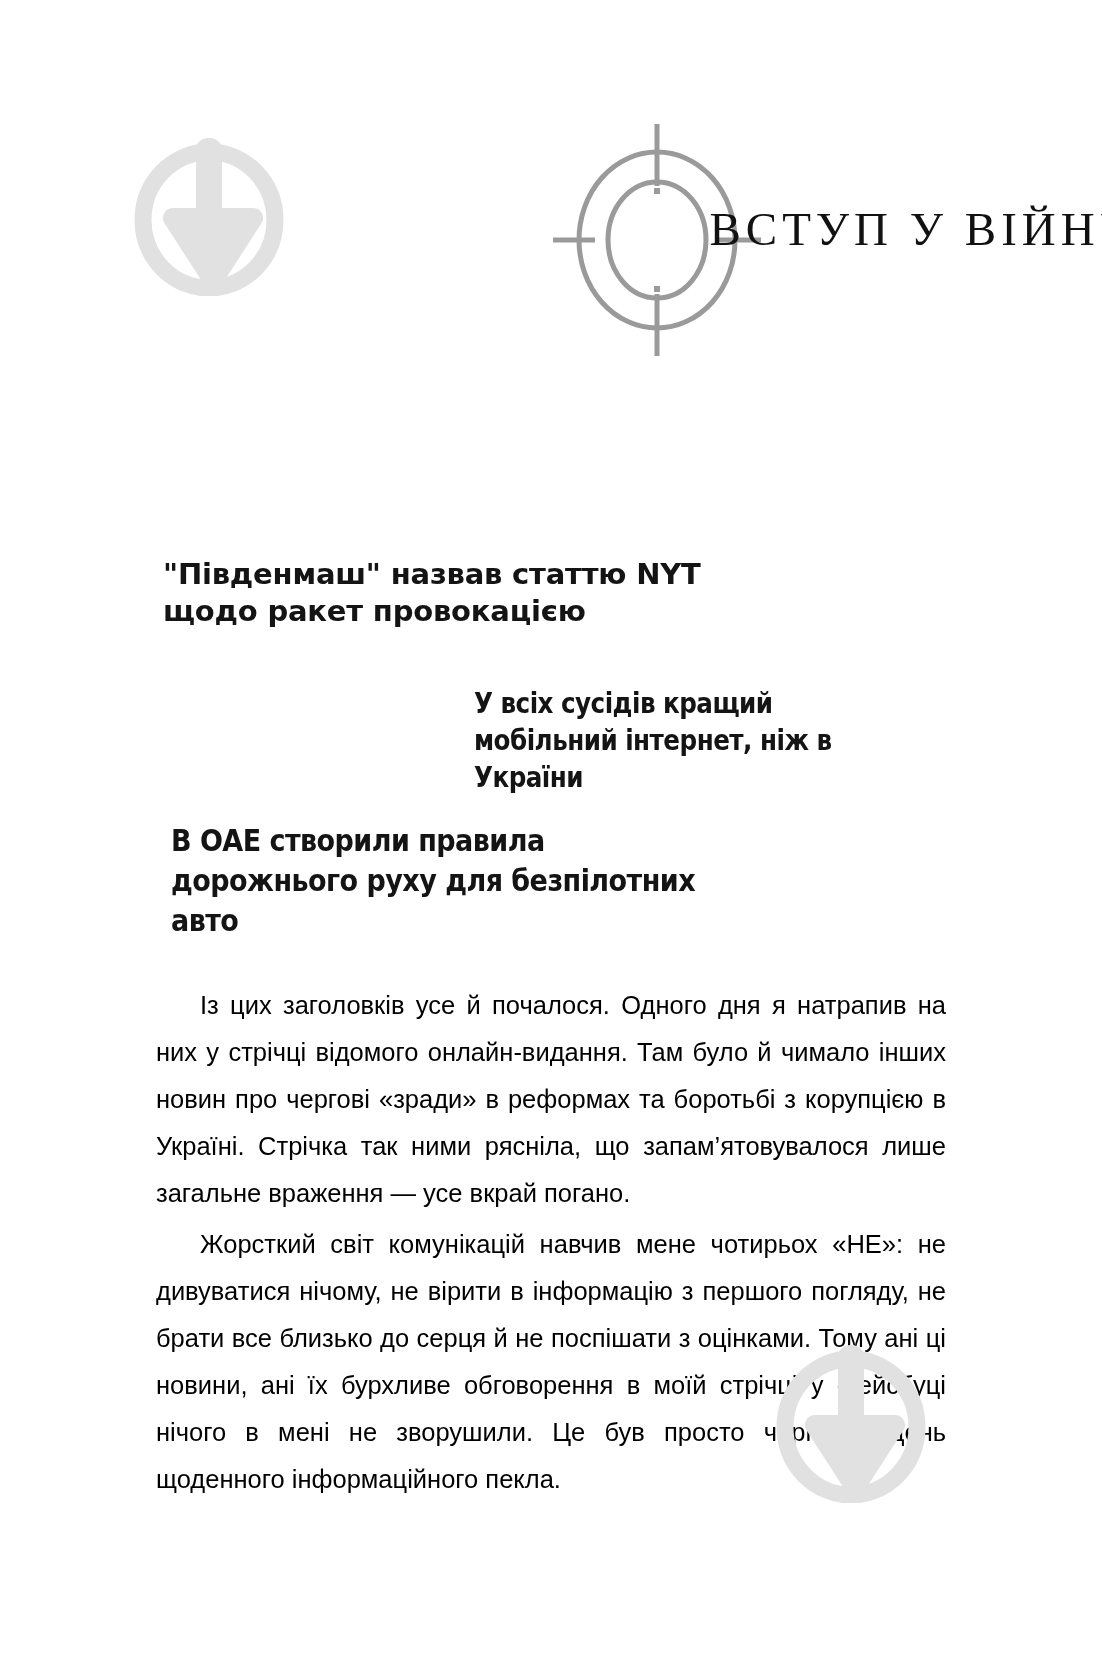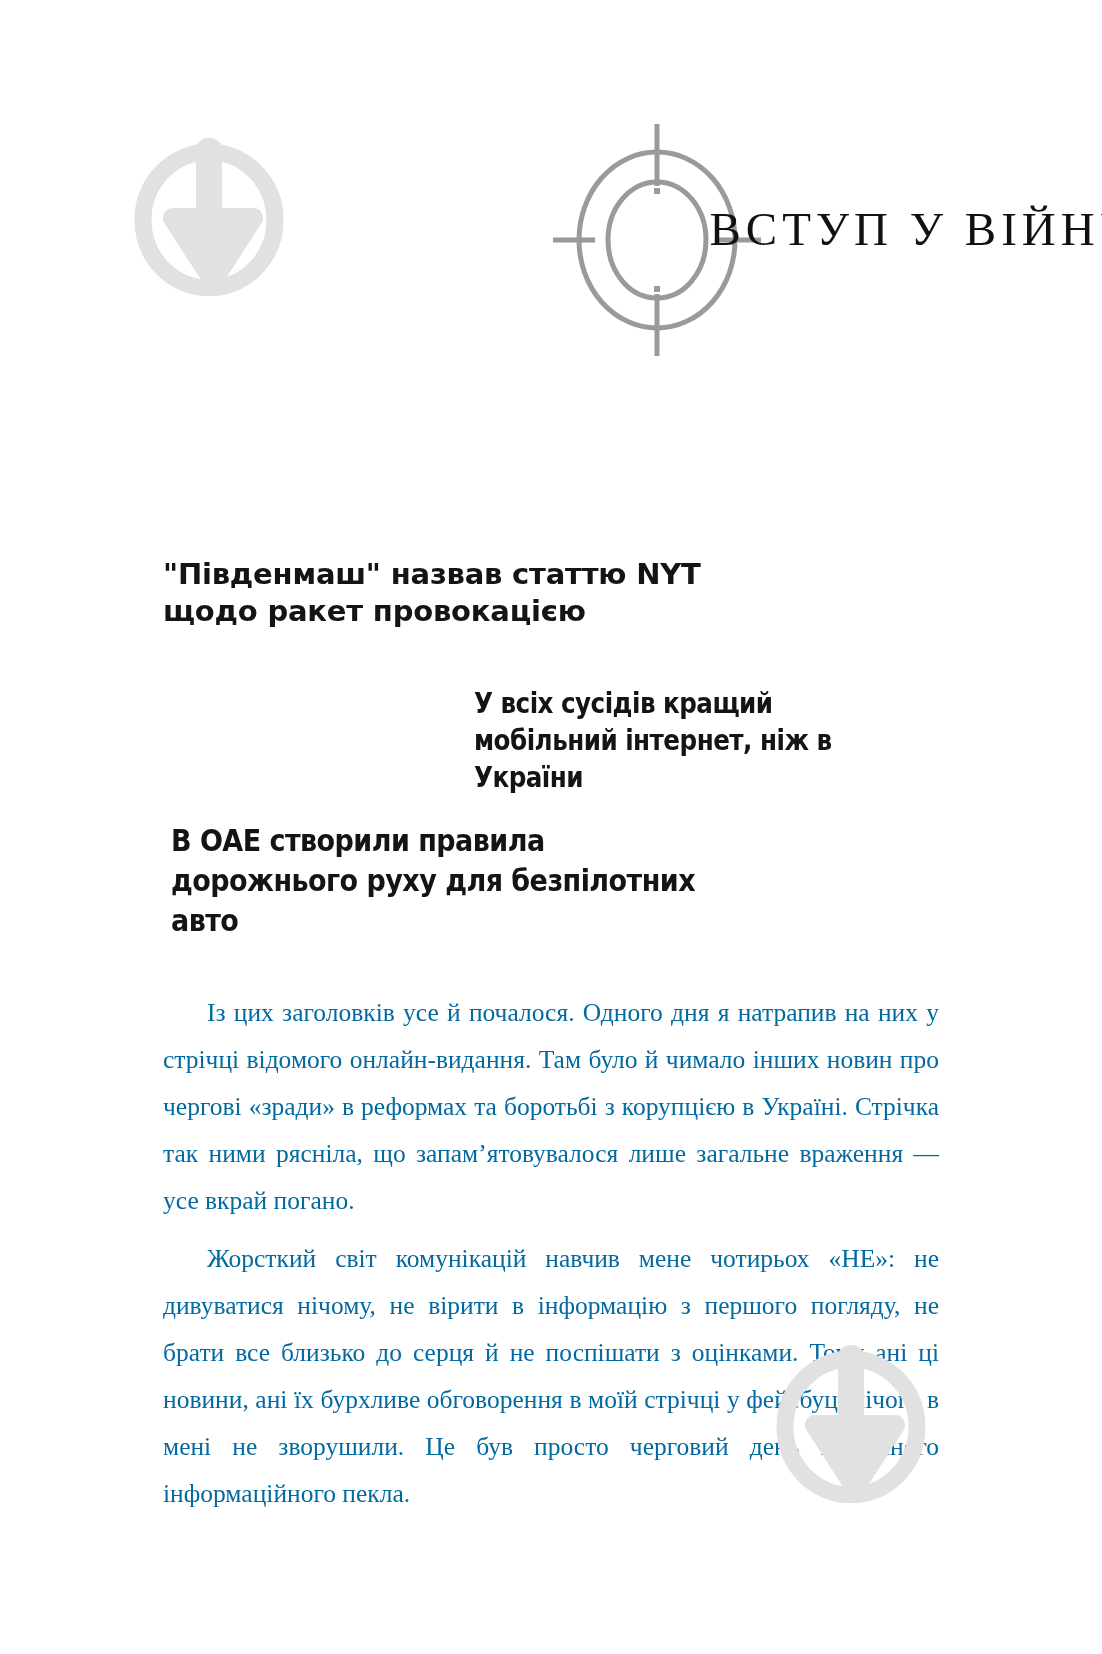--- a/index.html
+++ b/index.html
@@ -84,27 +84,27 @@
   }
 
   
   .body-block {
     position: absolute;
     left: 152px;
     top: 978px;
     width: 798px;
   }
   .body-para {
-    font-family: Liberation Serif, serif;
+    font-family: Liberation Sans, sans-serif;
     font-size: 25.5px;
     line-height: 47px;
     text-align: justify;
     text-indent: 44px;
-    margin: 11px;
-    color: #0369a1;
+    margin: 4px;
+    color: #000000;
     -webkit-hyphens: manual;
     hyphens: manual;
   }
 </style>
 </head>
 <body>
 
 <div id="page">
 
   <div class="wm-logo" style="left:133px; top:128px; width:152px; height:168px;">

